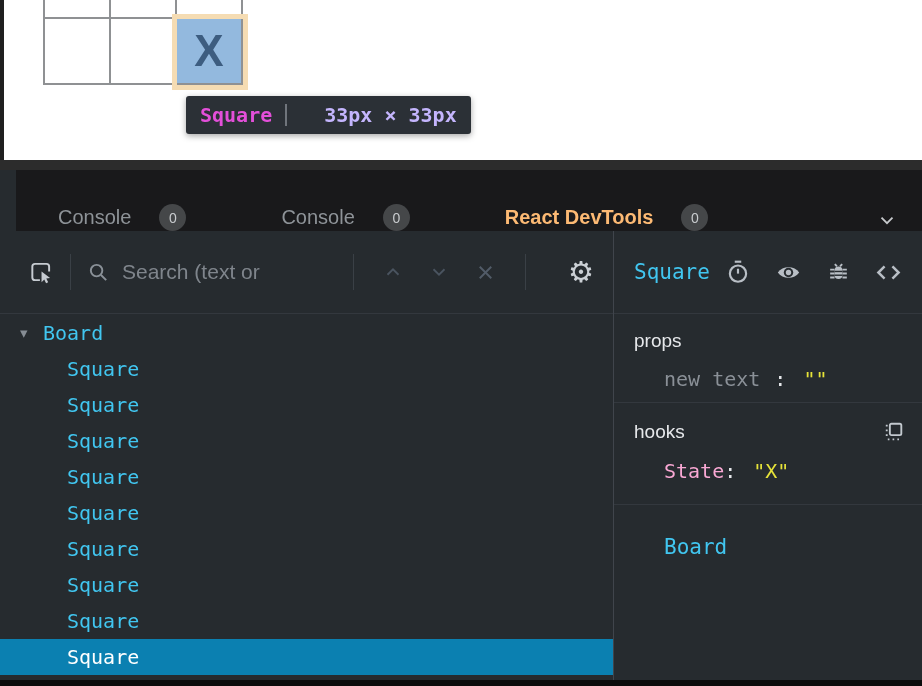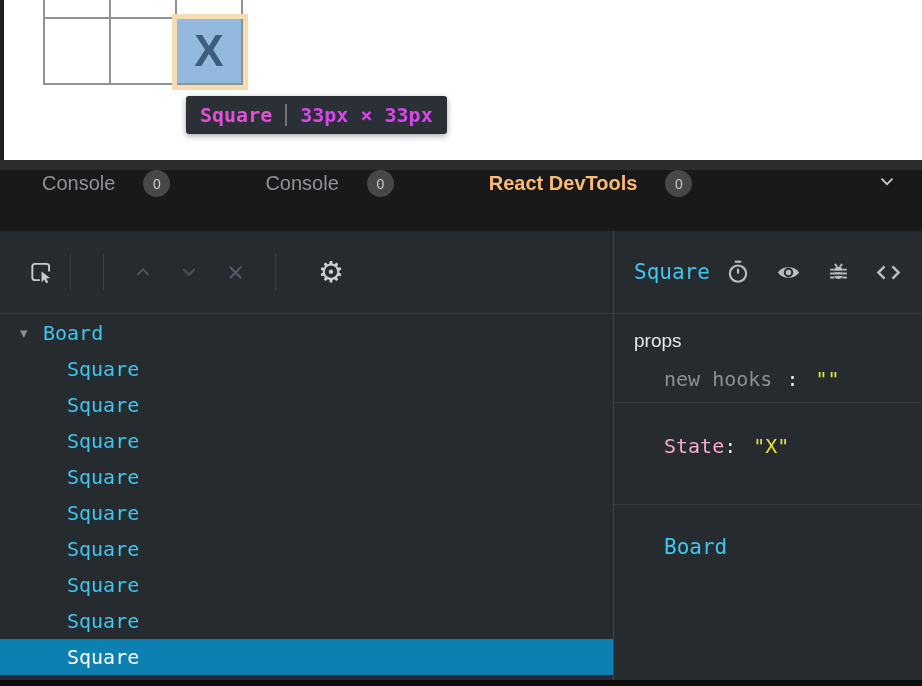--- a/index.html
+++ b/index.html
@@ -16,25 +16,25 @@
           display:flex; align-items:center; justify-content:center; background:#fff; }
   .cell.highlighted { background:#93b9de; box-shadow:0 0 0 5px #f5dcb3; position:relative; z-index:2; }
   .xmark { font-weight:bold; font-size:44px; color:#3d5d80; line-height:1; }
 
   .tooltip { position:absolute; left:186px; top:96px; height:38px; z-index:3;
              display:inline-flex; align-items:center; gap:13px; padding:0 14px;
              background:#2b3036; border-radius:3px; box-shadow:0 2px 6px rgba(0,0,0,.35);
              font-family:"DejaVu Sans Mono",monospace; font-weight:bold; font-size:20px; white-space:nowrap; }
   .tt-name { color:#e34fd9; }
   .tt-sep  { width:2px; height:22px; background:#70757c; }
-  .tt-dims { color:#d946ef; }
+  .tt-dims { color:#c4b5fd;margin-left:24px; }
 
   
   .strip { height:10px; background:#2c2c2c; }
-  .tabbar { height:61px; background:#19191b; display:flex; align-items:flex-start; padding:0 24px 0 42px; }
+  .tabbar { height:61px; background:#19191b; display:flex; align-items:flex-end; padding:0 24px 0 42px;margin-left:16px; }
   .tab { display:flex; align-items:center; cursor:pointer; }
   .tab + .tab { margin-left:95px; }
   .tab-label { font-size:20px; color:#8e9398; }
   .tab.active .tab-label { color:#fdba74; font-weight:bold; }
   .badge { margin-left:28px; width:27px; height:27px; border-radius:50%; background:#454749;
            color:#c9cccf; font-size:14px; display:flex; align-items:center; justify-content:center; }
   .tab-chevron { margin-left:auto; color:#c6c9cc; display:flex; }
 
   
   .devtools { display:flex; height:449px; }
@@ -135,20 +135,29 @@
 
     <section class="left-panel">
       <div class="toolbar">
         <button class="icon-btn inspect-btn">
           <svg width="26" height="26" viewBox="0 0 24 24">
             <path d="M11 19.5 H6.5 A2.5 2.5 0 0 1 4 17 V7 A2.5 2.5 0 0 1 6.5 4.5 H17 A2.5 2.5 0 0 1 19.5 7 V11.5" fill="none" stroke="currentColor" stroke-width="1.8"></path>
             <path d="M12.5 11.5 V21.5 L15 19 L16.7 22.4 L18.6 21.4 L16.9 18.1 L20.4 17.6 Z" fill="currentColor"></path>
           </svg>
         </button>
         <span class="t-divider"></span>
+        <div class="search-wrap">
+          <span class="search-glyph">
+            <svg width="23" height="23" viewBox="0 0 24 24">
+                <circle cx="10" cy="10" r="6" fill="none" stroke="currentColor" stroke-width="2"></circle>
+                <line x1="14.6" y1="14.6" x2="20" y2="20" stroke="currentColor" stroke-width="2"></line>
+              </svg>
+          </span>
+          <input class="search-input" type="text" placeholder="Search (text or" style="">
+        </div>
         <span class="t-divider"></span>
         <button class="icon-btn nav-btn">
           <svg width="22" height="22" viewBox="0 0 24 24">
               <polyline points="6,15 12,9 18,15" fill="none" stroke="currentColor" stroke-width="2"></polyline>
             </svg>
         </button>
         <button class="icon-btn nav-btn">
           <svg width="22" height="22" viewBox="0 0 24 24">
               <polyline points="6,9 12,15 18,9" fill="none" stroke="currentColor" stroke-width="2"></polyline>
             </svg>
@@ -242,25 +251,35 @@
                 <polyline points="8.5,6.5 3,12 8.5,17.5" fill="none" stroke="currentColor" stroke-width="2.2"></polyline>
                 <polyline points="15.5,6.5 21,12 15.5,17.5" fill="none" stroke="currentColor" stroke-width="2.2"></polyline>
               </svg>
           </button>
         </div>
       </header>
 
       <div class="section sec-props">
         <div class="sec-title">props</div>
         <div class="kv props-row">
-          <span class="key">new hooks</span><span class="sep">:</span><span class="val">""</span>
+          <span class="key">new text</span><span class="sep">:</span><span class="val">""</span>
         </div>
       </div>
 
       <div class="section sec-hooks">
+        <div class="sec-title-row">
+          <span class="sec-title">hooks</span>
+          <button class="icon-btn hooks-parse">
+            <svg width="25" height="25" viewBox="0 0 24 24">
+              <rect x="8.5" y="4.5" width="11" height="11" rx="1.5" fill="none" stroke="currentColor" stroke-width="1.8"></rect>
+              <line x1="5.5" y1="5.5" x2="5.5" y2="17" stroke="currentColor" stroke-width="1.8" stroke-dasharray="1.6 3"></line>
+              <line x1="6.5" y1="19.5" x2="18" y2="19.5" stroke="currentColor" stroke-width="1.8" stroke-dasharray="1.6 3"></line>
+            </svg>
+          </button>
+        </div>
         <div class="kv hooks-row">
           <span class="key purple">State</span><span class="sep">:</span><span class="val">"X"</span>
         </div>
       </div>
 
       <div class="section sec-rendered">
         <span class="link">Board</span>
       </div>
     </section>
   </main>

